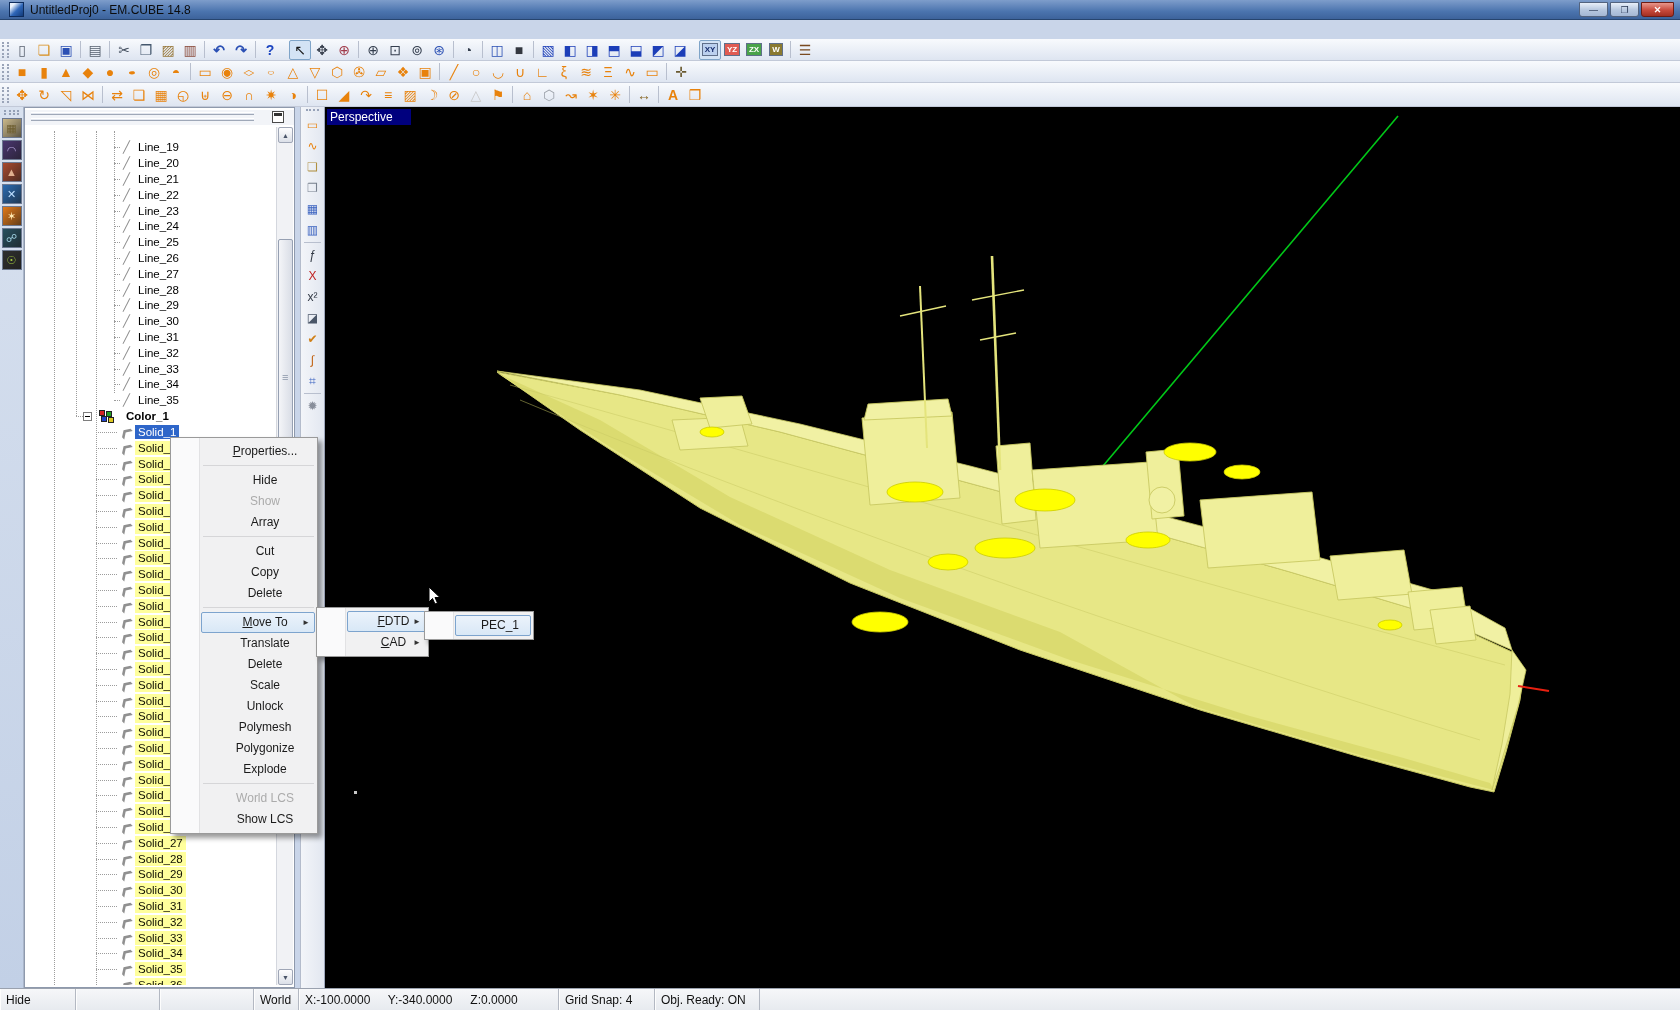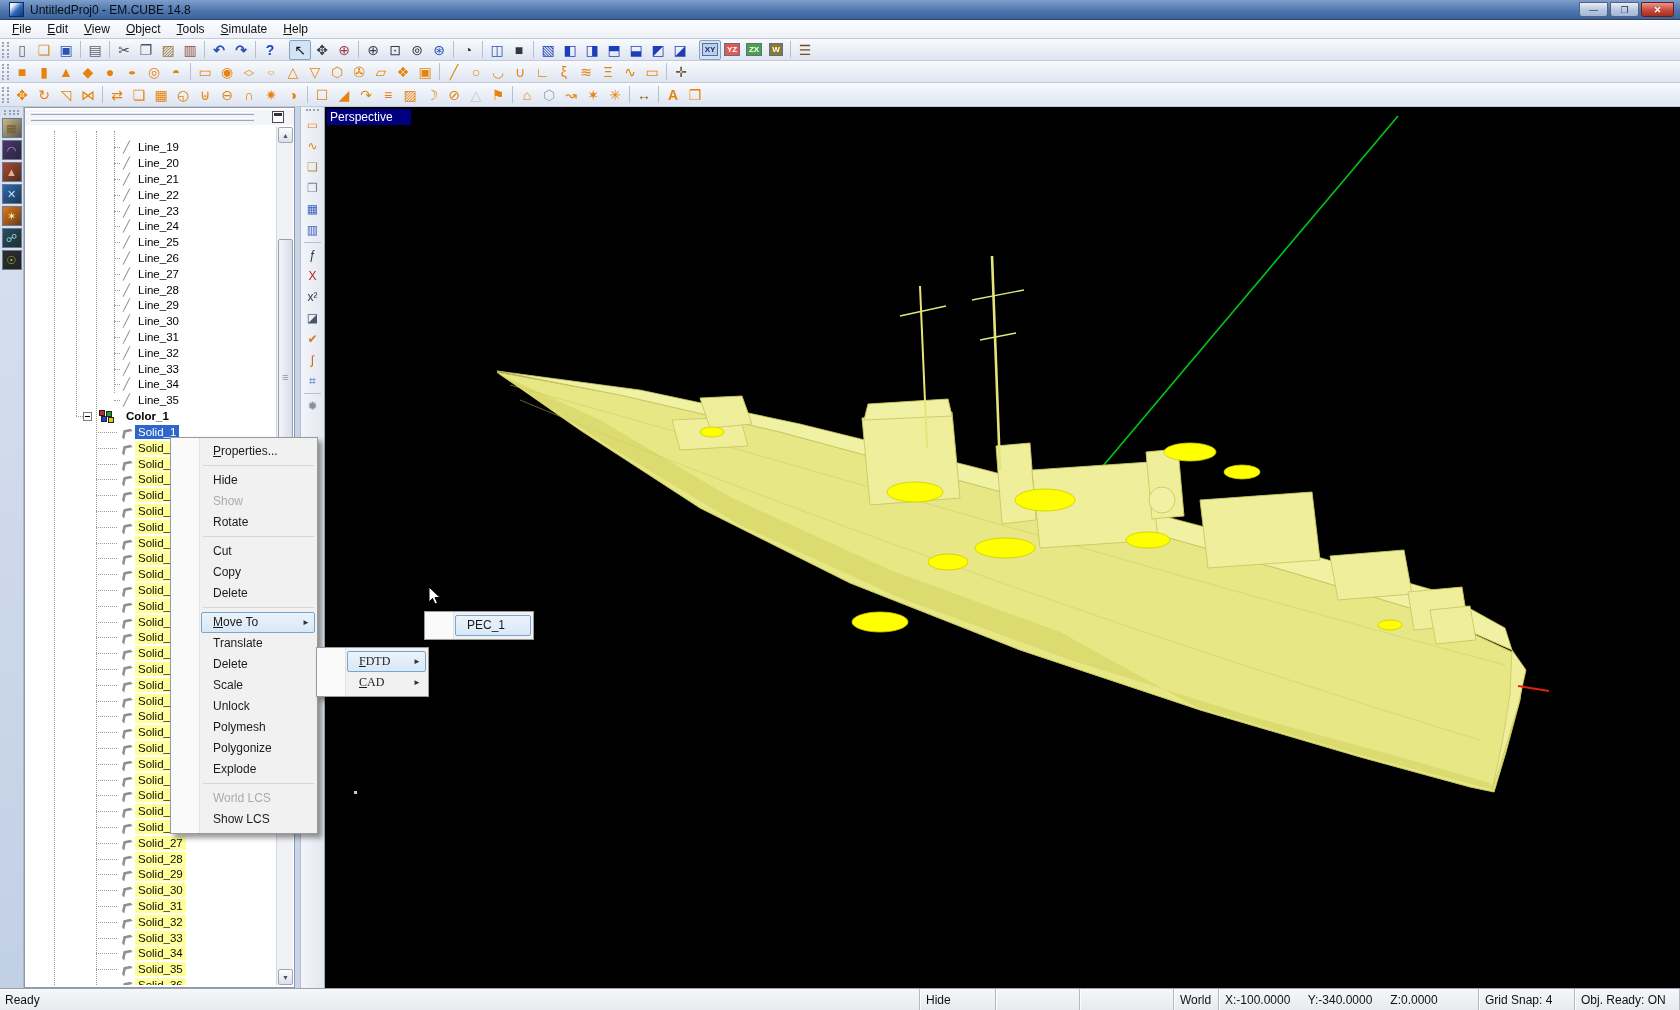--- a/index.html
+++ b/index.html
@@ -94,21 +94,21 @@
 
   
   .menu { position:absolute; background:#F1F1F2; border:1px solid #9A9A9A; box-shadow:4px 4px 5px rgba(0,0,0,.4); padding:3px 0; z-index:50; }
   .menu::before { content:""; position:absolute; left:0; top:0; bottom:0; width:28px; background:#FAFAFB; border-right:1px solid #E2E2E4; }
   .mi { position:relative; height:21px; line-height:20px; padding-left:42px; font-size:12px; color:#1B1B1B; }
   .mi u { text-decoration:underline; }
   .mi.disabled { color:#ABABAB; }
   .mi .sub-arrow { position:absolute; right:7px; top:1px; font-size:8px; color:#333; }
   .mi.hl::after { content:""; position:absolute; left:30px; right:2px; top:0; bottom:0;
     border:1px solid #7DA4CE; background:linear-gradient(rgba(235,243,252,.9),rgba(214,231,247,.9)); border-radius:2px; z-index:-1; }
-  .mi { z-index:1; }
+  .mi { z-index:1;text-align:center; }
   .msep { position:relative; height:8px; }
   .msep::after { content:""; position:absolute; left:32px; right:3px; top:3px; border-top:1px solid #D6D6D8; }
 
   
   #cursor { position:absolute; z-index:99; }
 
   
   #statusbar { position:absolute; left:0; top:988px; width:100%; height:22px;
     background:linear-gradient(#F6F7F9,#E7EAEF); border-top:1px solid #9AA1AE; display:flex; font-size:12px; color:#111; }
   .sp { border-right:1px solid #B3B8C2; border-left:1px solid #FDFDFD; display:flex; align-items:center; padding:0 5px; height:100%; }
@@ -124,29 +124,20 @@
   <div id="titlebar">
     <div id="app-icon"></div>
     <div id="title-text">UntitledProj0 - EM.CUBE 14.8</div>
     <div id="win-buttons">
       <div class="winbtn">—</div>
       <div class="winbtn">❐</div>
       <div class="winbtn close">✕</div>
     </div>
   </div>
 
-  <div id="menubar">
-      <div class="menu-top"><u>F</u>ile</div>
-      <div class="menu-top"><u>E</u>dit</div>
-      <div class="menu-top"><u>V</u>iew</div>
-      <div class="menu-top"><u>O</u>bject</div>
-      <div class="menu-top"><u>T</u>ools</div>
-      <div class="menu-top"><u>S</u>imulate</div>
-      <div class="menu-top"><u>H</u>elp</div>
-    </div>
 
   <div class="tbrow" id="tbrow1" style="top:39px;">
     <div class="grip"></div>
     <div style="display:flex;align-items:center;">
         <div class="tbtn">
           <span class="g" style="color: rgb(90, 98, 112);">▯</span>
         </div>
         <div class="tbtn">
           <span class="g" style="color: rgb(216, 144, 32);">❏</span>
         </div>
@@ -872,54 +863,53 @@
         <rect x="354" y="791" width="3" height="3" fill="#C8C8C8"></rect>
       </svg>
     </div>
   </div>
 
   <div class="menu" id="ctx-menu" style="left:170px;top:437px;width:148px;">
       <div class="mi"><u>P</u>roperties...</div>
       <div class="msep"></div>
       <div class="mi">Hide</div>
       <div class="mi disabled">Show</div>
-      <div class="mi">Rotate</div>
+      <div class="mi">Array</div>
       <div class="msep"></div>
       <div class="mi">Cut</div>
       <div class="mi">Copy</div>
       <div class="mi">Delete</div>
       <div class="msep"></div>
       <div class="mi hl"><u>M</u>ove To<span class="sub-arrow">►</span></div>
       <div class="mi">Translate</div>
       <div class="mi">Delete</div>
       <div class="mi">Scale</div>
       <div class="mi">Unlock</div>
       <div class="mi">Polymesh</div>
       <div class="mi">Polygonize</div>
       <div class="mi">Explode</div>
       <div class="msep"></div>
       <div class="mi disabled">World LCS</div>
       <div class="mi">Show LCS</div>
     </div>
 
-  <div class="menu" id="sub-menu1" style="left:316px;top:647px;width:113px;font-family:Liberation Serif, serif;">
+  <div class="menu" id="sub-menu1" style="left:316px;top:607px;width:113px;">
       <div class="mi hl"><u>F</u>DTD<span class="sub-arrow">►</span></div>
       <div class="mi"><u>C</u>AD<span class="sub-arrow">►</span></div>
     </div>
 
   <div class="menu" id="sub-menu2" style="left:424px;top:611px;width:110px;">
       <div class="mi hl">PEC_1</div>
     </div>
 
   <svg id="cursor" width="14" height="20" style="left:428px;top:586px;">
     <polygon points="1,1 1,16 4.5,12.5 7,18 9.5,17 7,11.5 12,11.5" fill="#fff" stroke="#000" stroke-width="1"></polygon>
   </svg>
 
   <div id="statusbar">
-    <div class="sp" id="sp-ready">Ready</div>
     <div class="sp" style="width:76px;">Hide</div>
     <div class="sp" style="width:84px;"></div>
     <div class="sp" style="width:94px;"></div>
     <div class="sp" style="width:45px;">World</div>
     <div class="sp" id="sp-coords">
       <span>X:-100.0000</span>
       <span>Y:-340.0000</span>
       <span>Z:0.0000</span>
     </div>
     <div class="sp" style="width:96px;">Grid Snap: 4</div>

